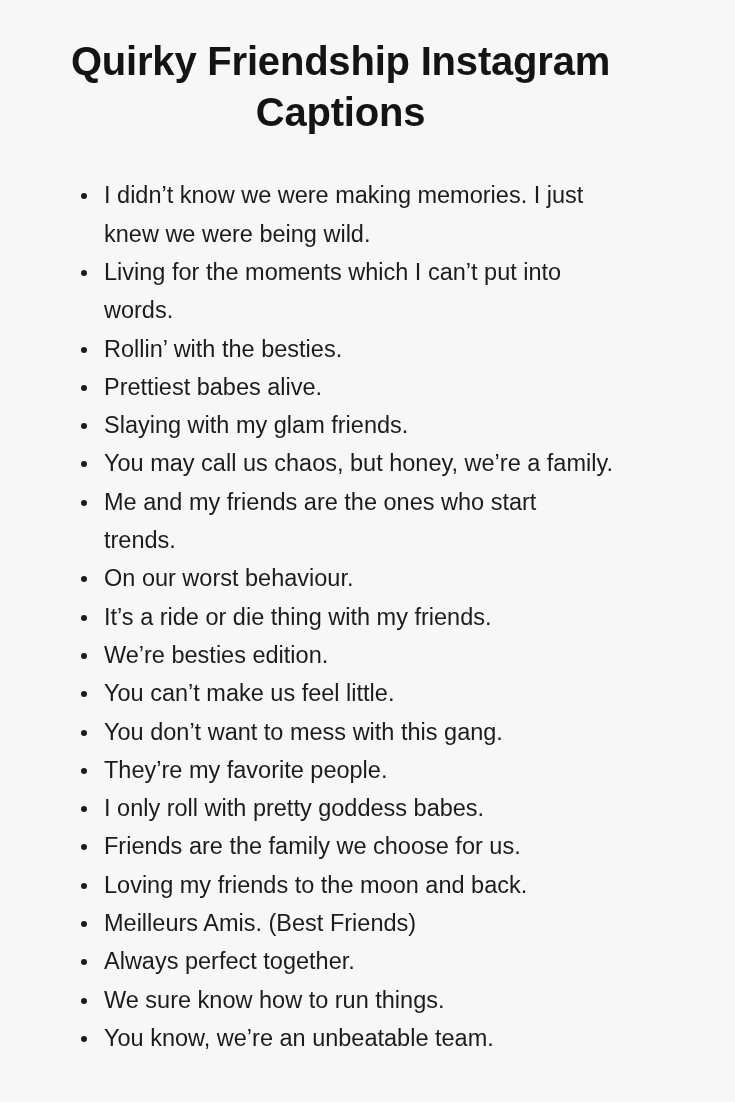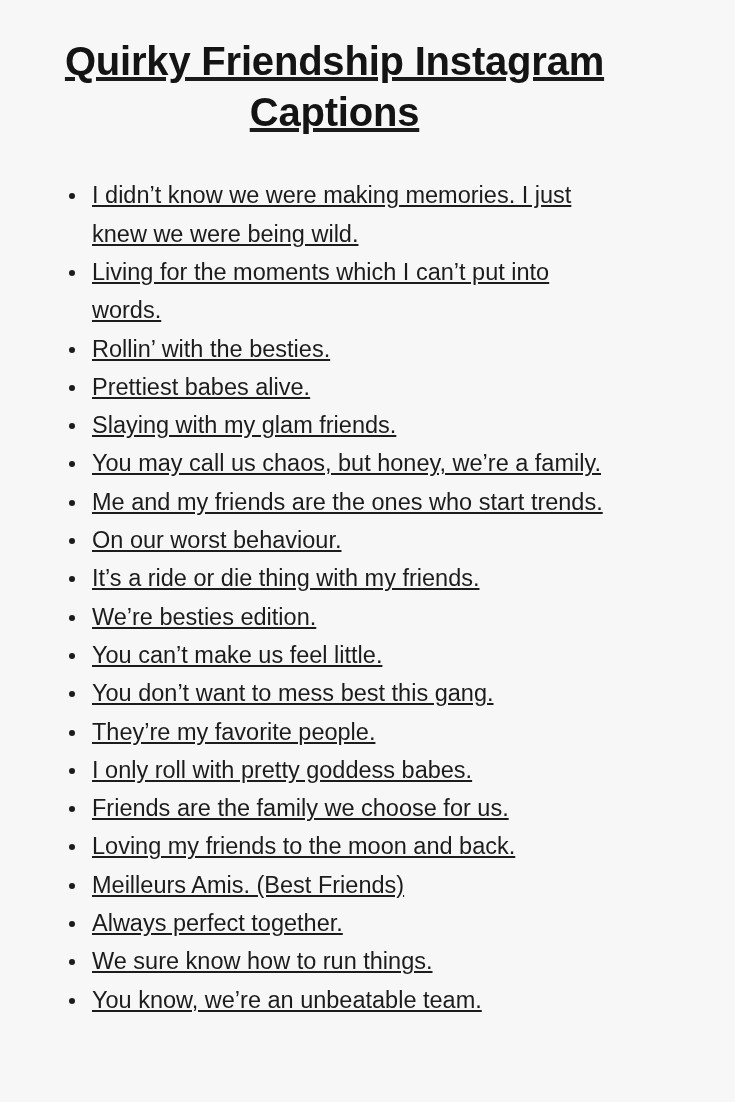--- a/index.html
+++ b/index.html
@@ -11,25 +11,24 @@
     height: 1102px;
     background: #f7f7f7;
     font-family: "Liberation Sans", sans-serif;
     color: #1c1c1c;
     overflow: hidden;
   }
   .page {
     width: 661px;
     height: 1102px;
     box-sizing: border-box;
-    padding: 36px 40px 0 48px;
+    padding: 36px 40px 0 60px;
     background: #f7f7f7;
     display: flex;
     flex-direction: column;
-    text-decoration: underline;
   }
   .title {
     font-size: 40px;
     line-height: 1.28;
     font-weight: 700;
     text-align: center;
     letter-spacing: -0.2px;
     margin: 0 auto;
     max-width: 600px;
     color: #141414;
@@ -69,21 +68,21 @@
     <li class="caption-item">Living for the moments which I can’t put into words.</li>
     <li class="caption-item">Rollin’ with the besties.</li>
     <li class="caption-item">Prettiest babes alive.</li>
     <li class="caption-item">Slaying with my glam friends.</li>
     <li class="caption-item">You may call us chaos, but honey, we’re a family.</li>
     <li class="caption-item">Me and my friends are the ones who start trends.</li>
     <li class="caption-item">On our worst behaviour.</li>
     <li class="caption-item">It’s a ride or die thing with my friends.</li>
     <li class="caption-item">We’re besties edition.</li>
     <li class="caption-item">You can’t make us feel little.</li>
-    <li class="caption-item">You don’t want to mess best this gang.</li>
+    <li class="caption-item">You don’t want to mess with this gang.</li>
     <li class="caption-item">They’re my favorite people.</li>
     <li class="caption-item">I only roll with pretty goddess babes.</li>
     <li class="caption-item">Friends are the family we choose for us.</li>
     <li class="caption-item">Loving my friends to the moon and back.</li>
     <li class="caption-item">Meilleurs Amis. (Best Friends)</li>
     <li class="caption-item">Always perfect together.</li>
     <li class="caption-item">We sure know how to run things.</li>
     <li class="caption-item">You know, we’re an unbeatable team.</li>
   </ul>
 </div>

